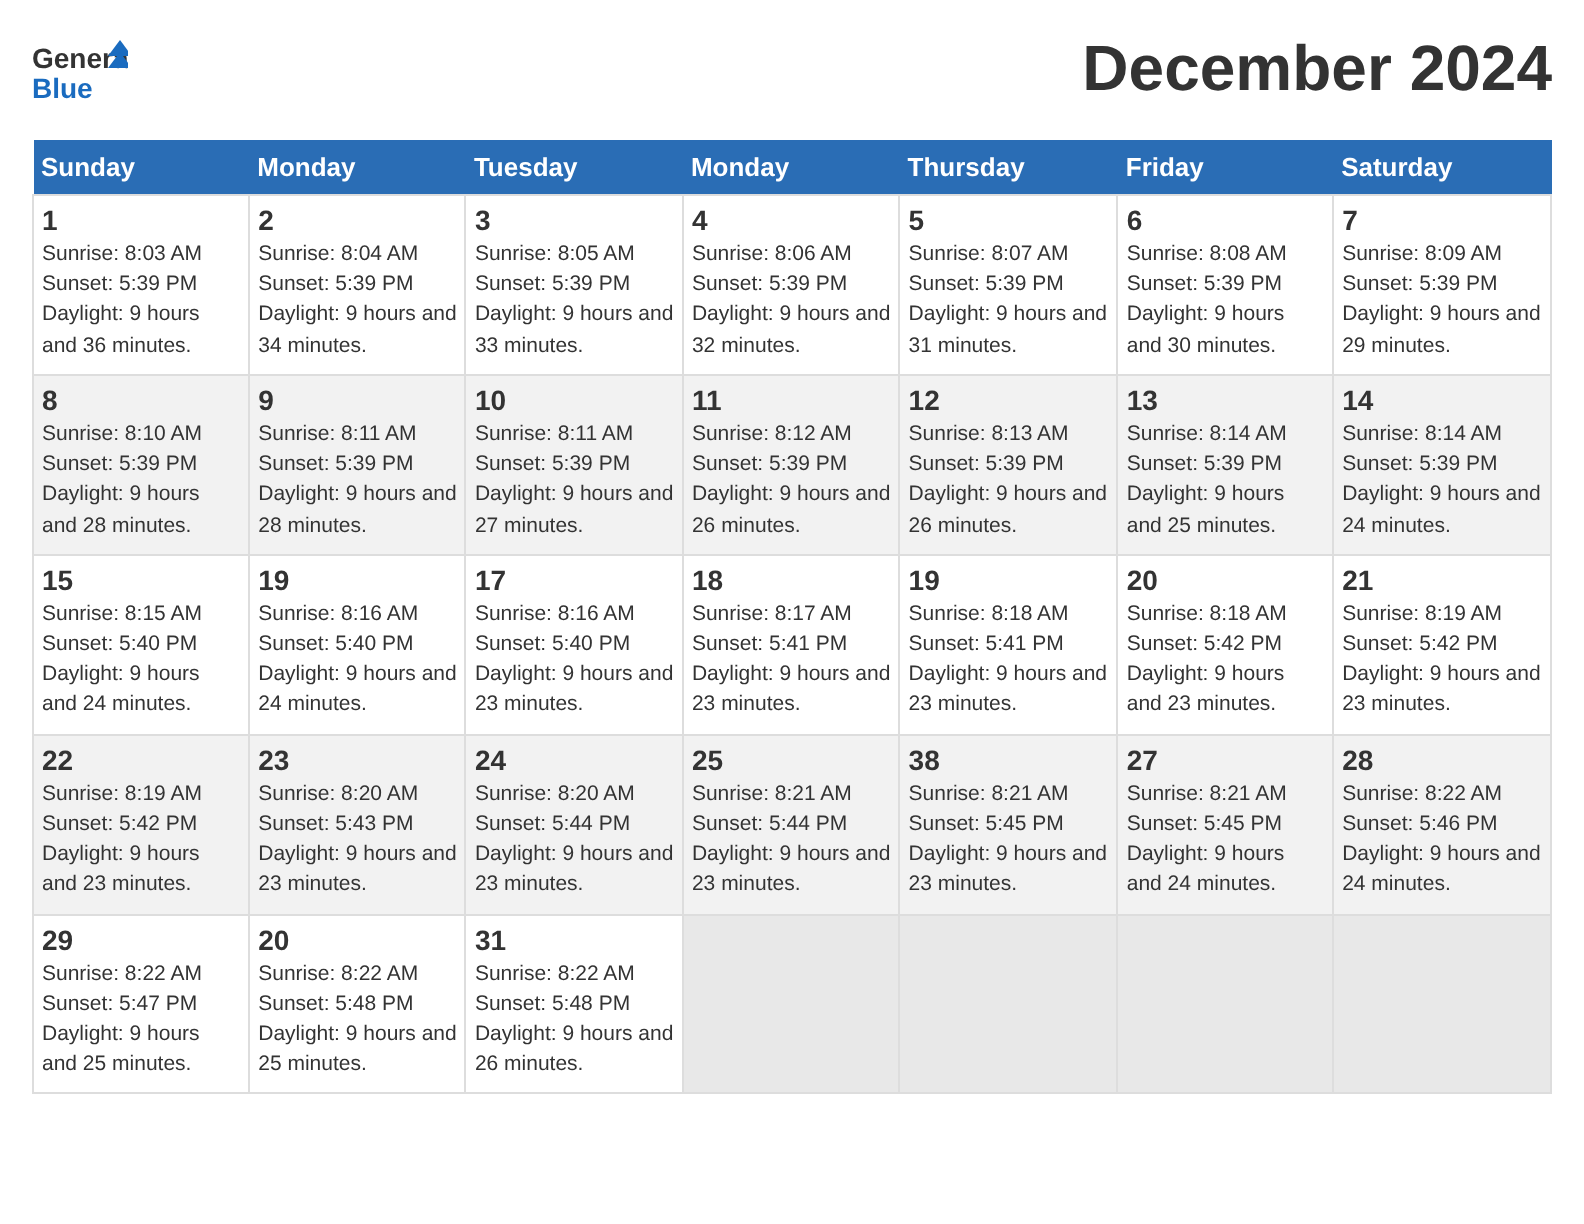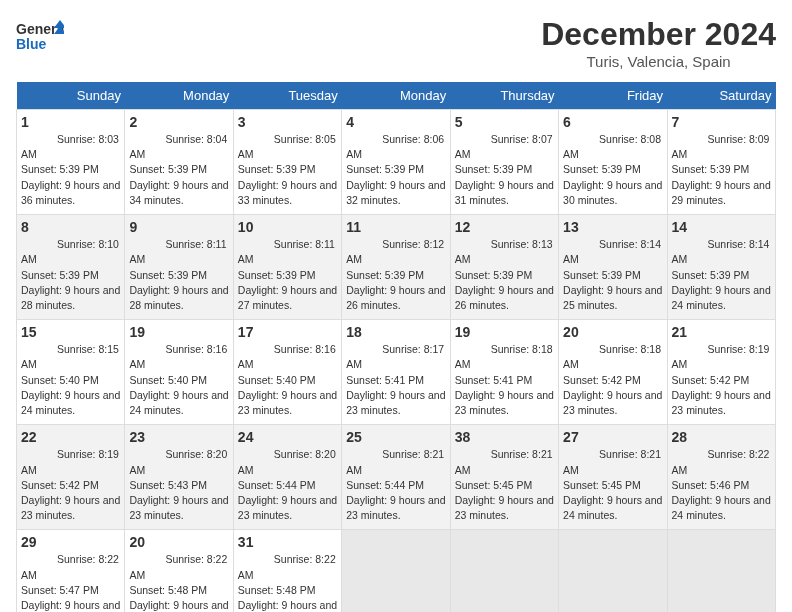--- a/index.html
+++ b/index.html
@@ -14,43 +14,43 @@
       display: flex;
       justify-content: space-between;
       align-items: flex-start;
       margin-bottom: 12px;
     }
     .logo {
       display: flex;
       align-items: center;
     }
     .title-block {
-      text-align: center;
+      text-align: right;
     }
     .month-title {
       font-size: 32px;
       font-weight: bold;
       color: #333;
     }
     .subtitle {
       font-size: 15px;
       color: #555;
     }
     table {
       width: 100%;
       border-collapse: collapse;
       font-size: 11px;
     }
     thead tr th {
       background-color: #2a6db5;
       color: #fff;
       padding: 6px 4px;
-      text-align: right;
+      text-align: left;
       font-size: 13px;
-      font-weight: normal;
+      font-weight: bold;
     }
     tbody tr {
       vertical-align: top;
     }
     tbody tr:nth-child(even) {
       background-color: #f2f2f2;
     }
     tbody tr:nth-child(odd) {
       background-color: #fff;
     }
@@ -63,21 +63,20 @@
       font-size: 14px;
       font-weight: bold;
       color: #333;
       display: block;
       margin-bottom: 2px;
     }
     .day-detail {
       font-size: 10.5px;
       color: #333;
       line-height: 1.45;
-      margin-left: 36px;
     }
     .empty-cell {
       background-color: #e8e8e8;
     }
   </style>
 </head>
 <body>
 
 <div class="header-area">
   <div class="logo">
@@ -85,21 +84,20 @@
       <svg width="48" height="42" viewBox="0 0 48 42">
         <text x="0" y="18" font-size="14" font-weight="bold" fill="#333" font-family="Arial">General</text>
         <text x="0" y="33" font-size="14" font-weight="bold" fill="#1a6bbf" font-family="Arial">Blue</text>
         <polygon points="44,8 56,8 50,0" fill="#1a6bbf" transform="translate(-6,4)"></polygon>
         <polygon points="44,14 56,14 50,6" fill="#1a6bbf" transform="translate(-6,4)"></polygon>
       </svg>
     </div>
   </div>
   <div class="title-block">
     <div class="month-title">December 2024</div>
-    <div class="subtitle">Turis, Valencia, Spain</div>
   </div>
 </div>
 
 <table>
   <thead>
     <tr>
       <th>Sunday</th>
       <th>Monday</th>
       <th>Tuesday</th>
       <th>Monday</th>

